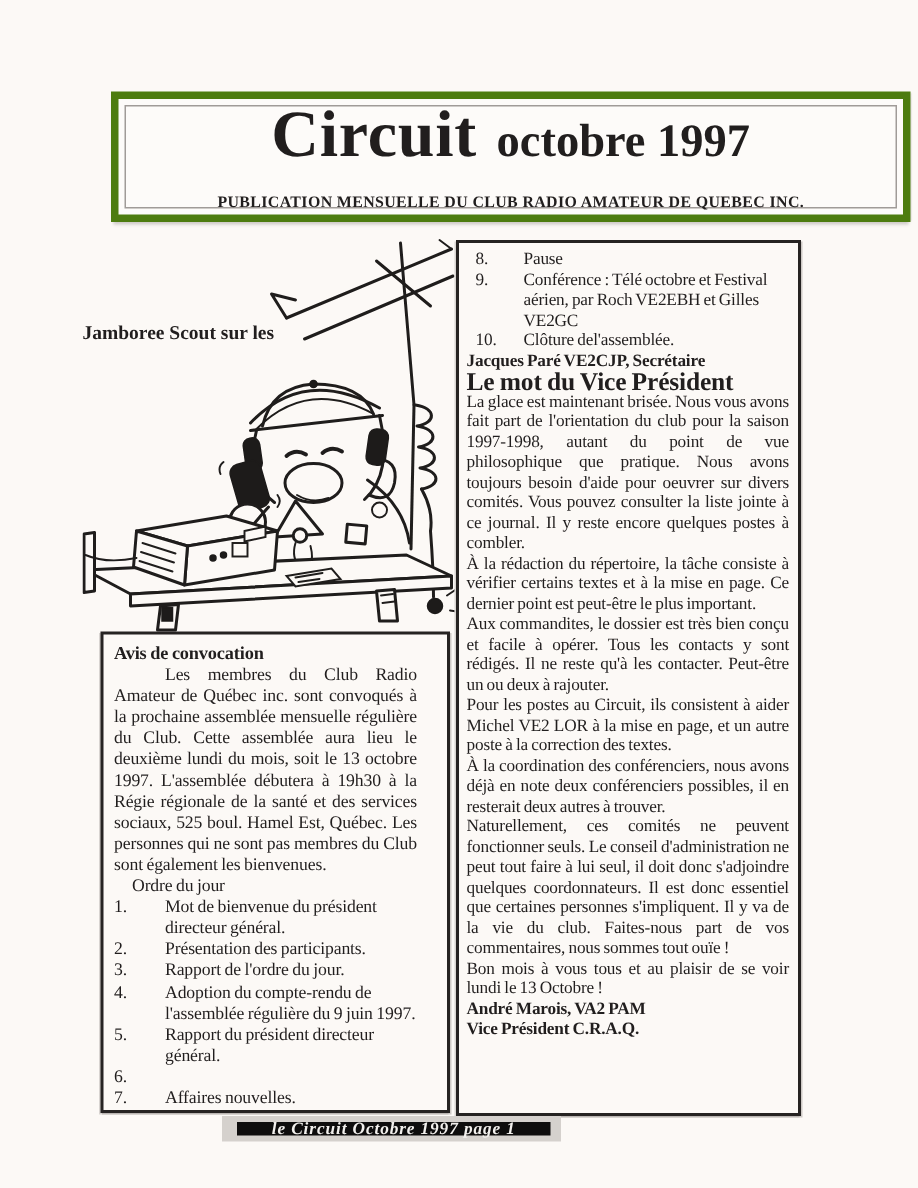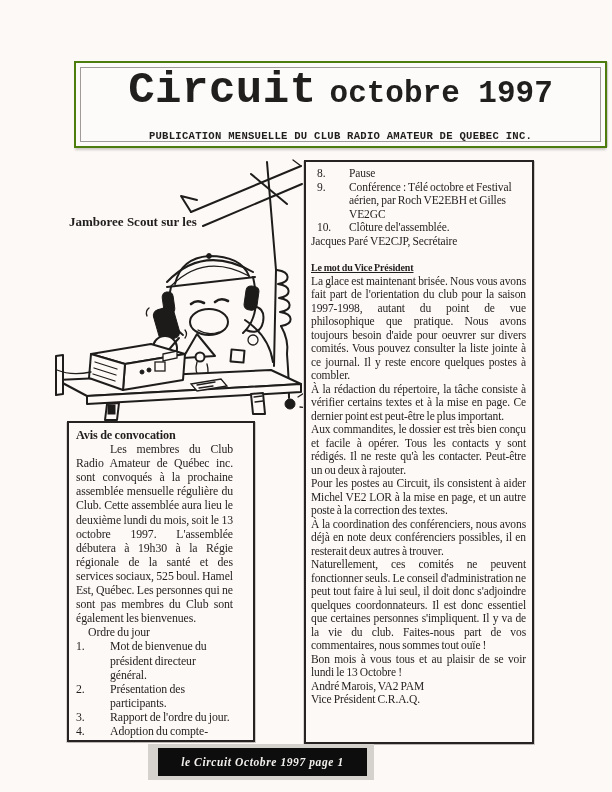--- a/index.html
+++ b/index.html
@@ -5,73 +5,72 @@
   html,body { margin:0; padding:0; background:#fcf9f6; }
   .page {
     position:relative; width:612px; height:792px; overflow:hidden;
     background:#fcf9f6; color:#211e1e;
     font-family:"Liberation Serif", serif;
   }
 
   
   .header-box {
     position:absolute; left:74px; top:61px; width:533px; height:87px;
-    border:2px solid #4d7c0f; box-sizing:border-box;
+    border:5px solid #4d7c0f; box-sizing:border-box;
     box-shadow:0 3px 2px -1px rgba(120,115,112,.35), 2px 0 1px -1px rgba(120,115,112,.3);
     background:#fdfbf9;
-    font-family:Liberation Mono, monospace;
   }
   .header-inner {
     position:absolute; inset:4px; border:1px solid #a09b98;
     display:flex; flex-direction:column; align-items:center; justify-content:center;
   }
   .title-line { display:flex; align-items:baseline; gap:13px; }
   .title-main { font-size:44px; font-weight:bold; letter-spacing:.5px; line-height:1; }
   .title-date { font-size:31px; font-weight:bold; line-height:1; }
   .header-subtitle { font-size:10.6px; font-weight:bold; letter-spacing:.25px; margin-top:18px; white-space:nowrap; }
 
   
   .teaser {
-    position:absolute; left:69px; top:213px; width:150px;
+    position:absolute; left:55px; top:213px; width:150px;
     font-weight:bold; font-size:13px; line-height:17px;
   }
 
   
   .cartoon { position:absolute; left:55px; top:158px; width:248px; height:264px; }
 
   
   .colbox {
     position:absolute; box-sizing:border-box; border:2px solid #262322;
     overflow:hidden; background:transparent;
     box-shadow:1px 1px 0 rgba(150,144,140,.45), -1px 1px 0 rgba(150,144,140,.35);
   }
   .avis-box {
-    left:67px; top:421px; width:188px; height:321px;
+    left:67px; top:421px; width:233px; height:321px;
     padding:5px 20px 4px 7px;
     font-size:11.8px; line-height:14.1px; letter-spacing:-.1px; word-spacing:-.5px;
   }
   .vp-box {
     left:304px; top:160px; width:230px; height:584px;
     padding:5px 6px 4px 5px;
     font-size:11.5px; line-height:13.5px; letter-spacing:-.12px; word-spacing:-.6px;
   }
   .para { margin:0; text-align:justify; }
   .indent-first { text-indent:34px; }
   .sec-heading { font-weight:bold; font-size:12.2px; }
-  .vp-heading { font-weight:bold; font-size:10px; text-decoration:underline; margin-top:13px; }
+  .vp-heading { font-weight:bold; font-size:17px; }
   .agenda-label { margin-left:12px; }
   .agenda-row { display:flex; }
   .agenda-num { flex:0 0 34px; }
   .vp-box .agenda-num { flex:0 0 32px; margin-left:6px; }
   .agenda-text { flex:1; }
-  .bold-line { font-weight:normal; }
+  .bold-line { font-weight:bold; }
 
   
   .footer-wrap {
-    position:absolute; left:148px; top:744px; width:226px; height:36px;
+    position:absolute; left:148px; top:744px; width:226px; height:17px;
     background:#d5d1cd;
   }
   .footer-box {
     position:absolute; left:10px; right:7px; top:4px; bottom:4px;
     background:#0e0d0d; color:#f2f0ed;
     font-style:italic; font-weight:bold; font-size:11.5px; letter-spacing:.6px;
     display:flex; align-items:center; justify-content:center; white-space:nowrap;
   }
 
   svg .ink { stroke:#1f1d1c; fill:none; stroke-width:2; stroke-linecap:round; stroke-linejoin:round; }

